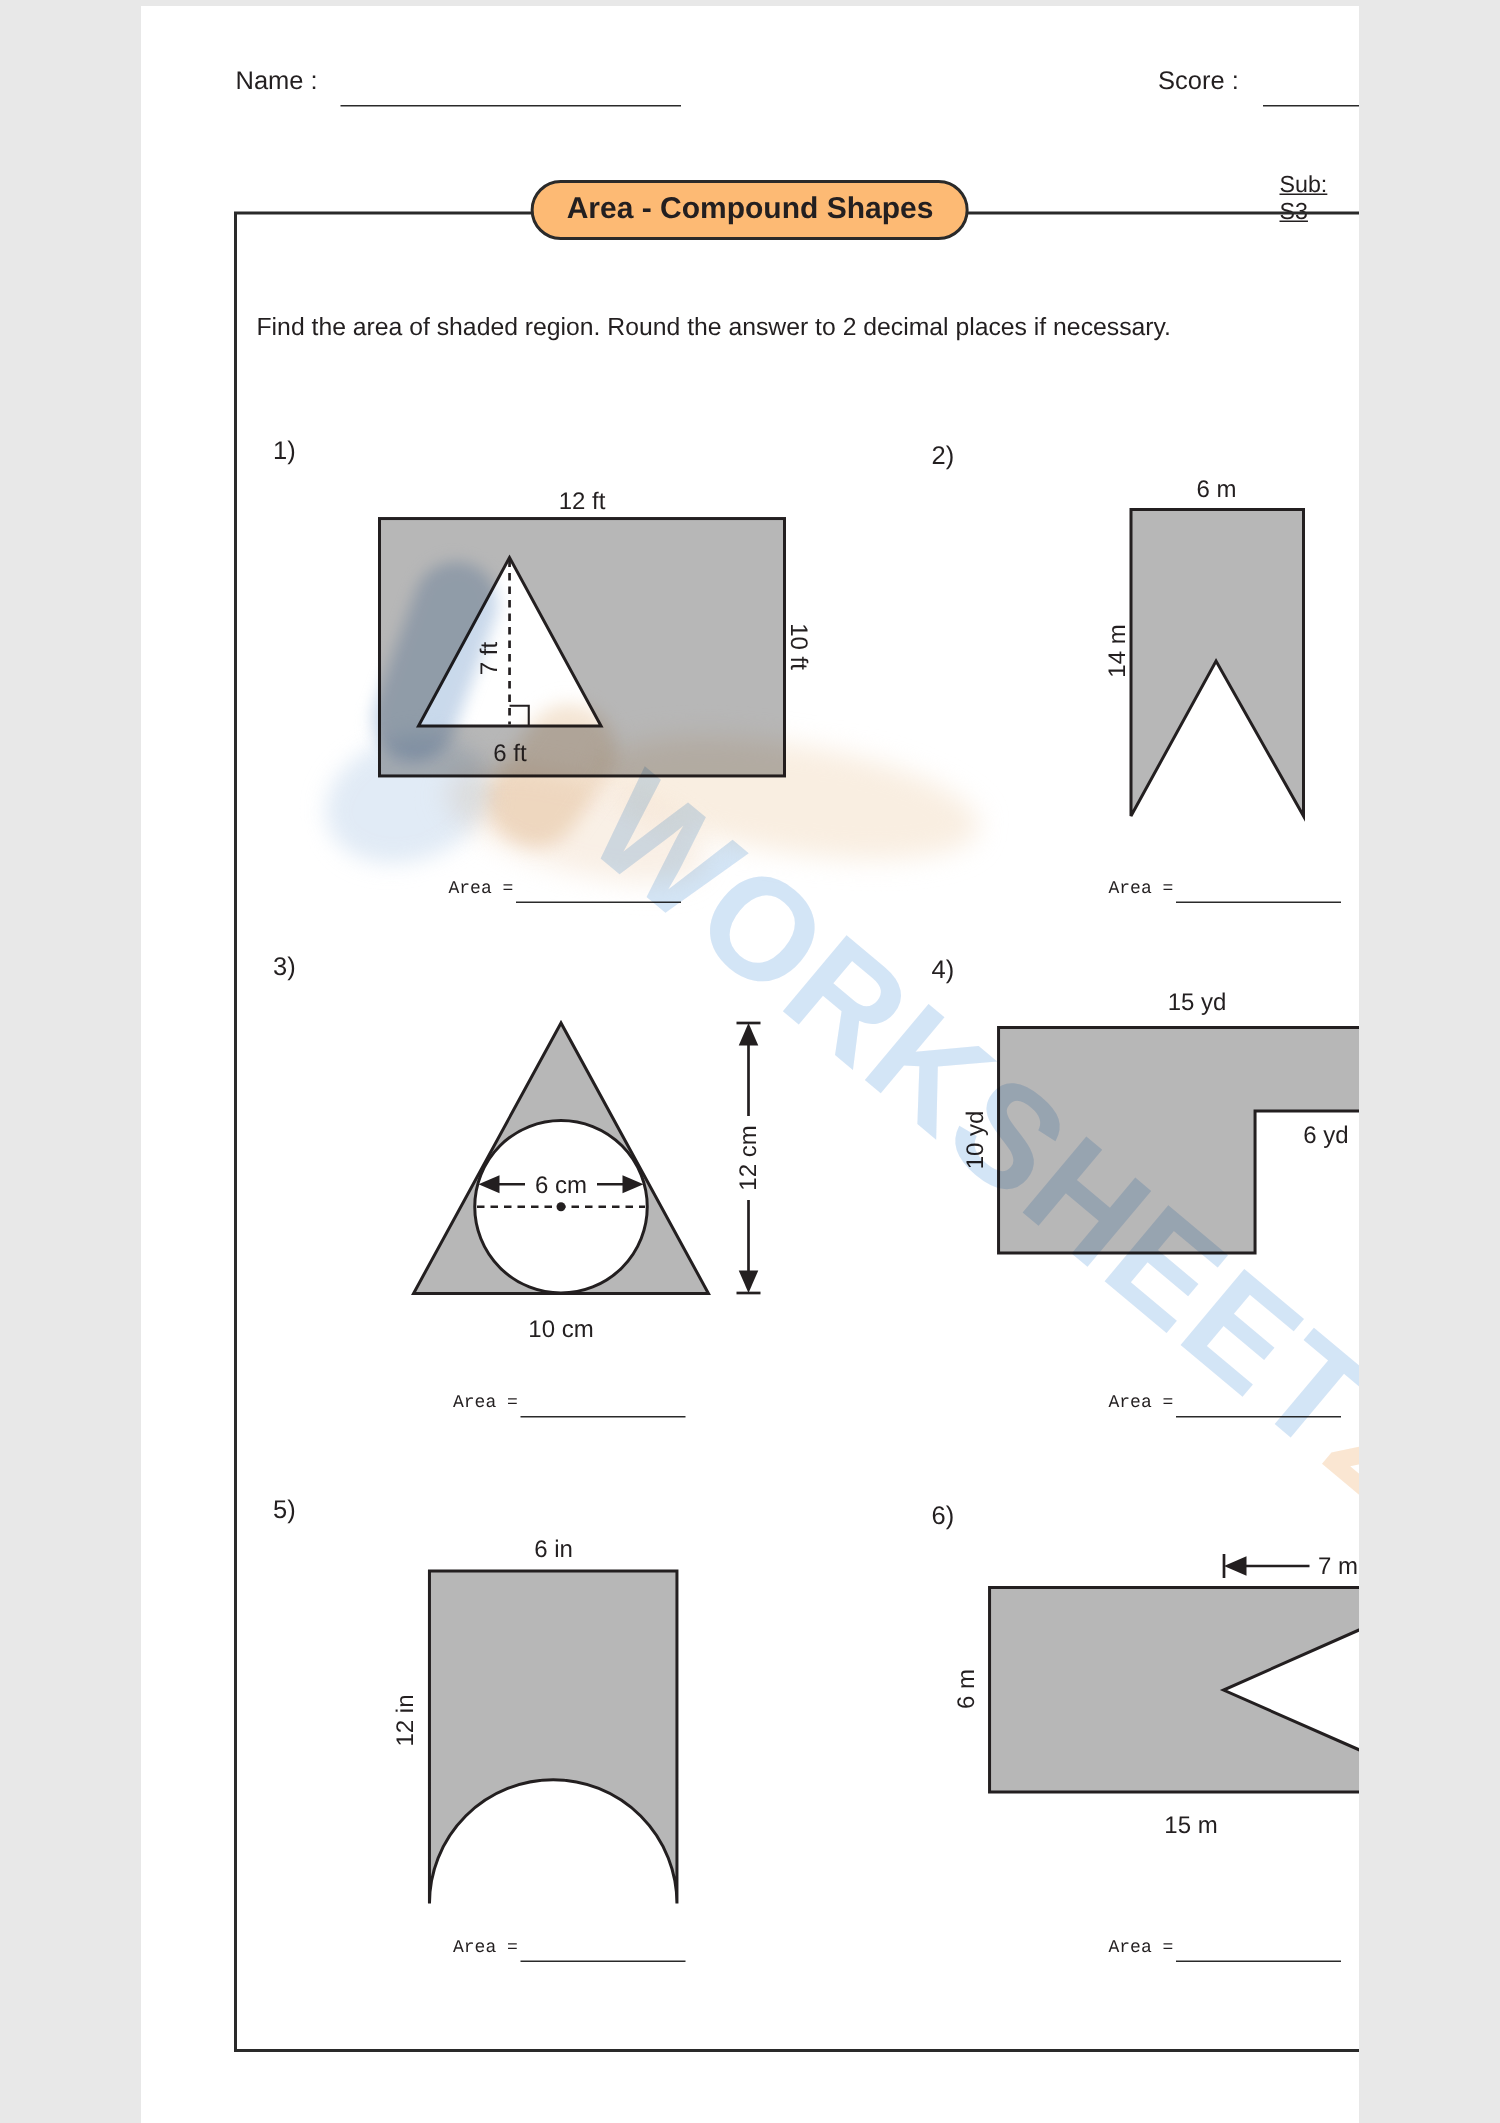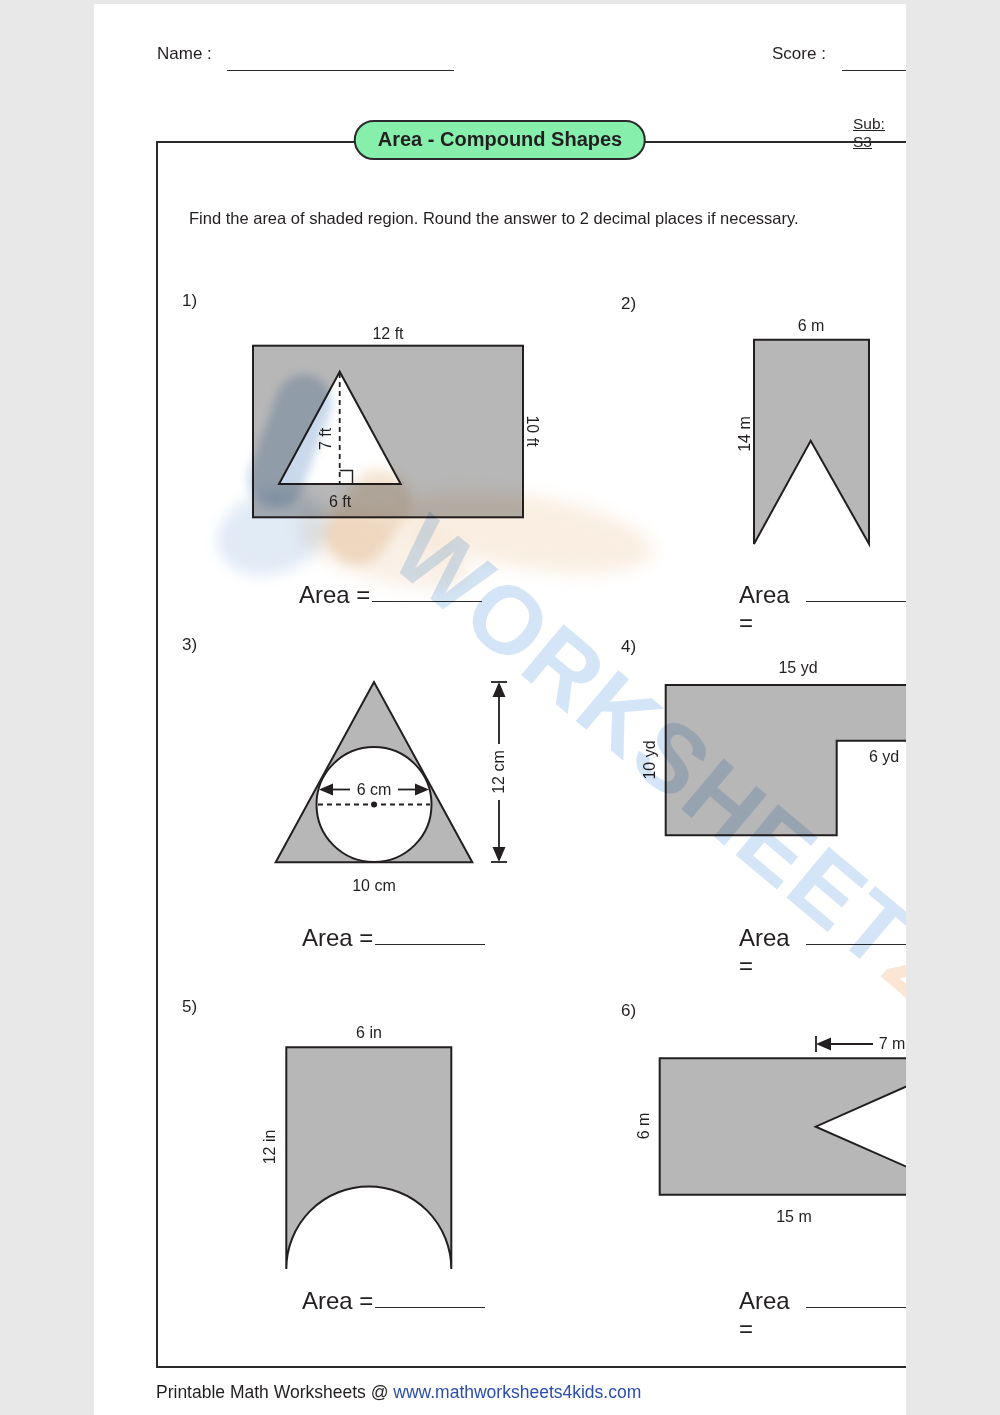--- a/index.html
+++ b/index.html
@@ -9,28 +9,28 @@
     margin:4px auto;
   }
   .abs{position:absolute;}
   
   .hdr-label{font-size:17px;color:#231f20;}
   .fill-line{border-bottom:1.6px solid #2a2a2a;height:0;}
   
   .main-box{border:2.4px solid #2a2a2a;background:transparent;}
   .title-pill{
     left:50%;transform:translateX(-50%);top:116px;
-    background:#86efac;border:2.6px solid #2a2a2a;border-radius:21px;
+    background:#fdba74;border:2.6px solid #2a2a2a;border-radius:21px;
     padding:6px 22px 7px 22px;font-size:20px;font-weight:bold;z-index:5;
     white-space:nowrap;
   }
   .sub-label{font-size:15.5px;}
   .instructions{font-size:16.5px;}
   .prob-num{font-size:17px;}
-  .area-row{display:flex;align-items:flex-start;font-size:24px;z-index:3;}
+  .area-row{display:flex;align-items:center;font-size:12px;z-index:3;font-family:Liberation Mono, monospace;}
   .area-row .area-line{display:inline-block;width:110px;border-bottom:1.7px solid #2a2a2a;height:20px;margin-left:2px;}
   svg{position:absolute;overflow:visible;z-index:2;}
   svg text{font-family:"Liberation Sans",sans-serif;font-size:16px;fill:#231f20;}
   .shape{fill:#b7b7b7;stroke:#231f20;stroke-width:2;}
   .hole{fill:#ffffff;stroke:#231f20;stroke-width:2;}
   .dimline{stroke:#231f20;stroke-width:1.8;fill:none;}
   .dash{stroke:#231f20;stroke-width:1.8;fill:none;stroke-dasharray:5 4;}
   .ah{fill:#231f20;stroke:none;}
   
   .wm-text{
@@ -54,21 +54,21 @@
   <div class="abs hdr-label" style="left:63px;top:40px;">Name :</div>
   <div class="abs fill-line" style="left:133px;top:66px;width:227px;"></div>
   <div class="abs hdr-label" style="left:678px;top:40px;text-align:right;">Score :</div>
   <div class="abs fill-line" style="left:748px;top:66px;width:190px;"></div>
 
   <div class="abs sub-label" style="left:759px;top:111px;text-decoration:underline;">Sub: S3</div>
   <div class="abs title-pill">Area - Compound Shapes</div>
 
   <div class="abs main-box" style="left:62px;top:137px;width:874px;height:1223px;"></div>
 
-  <div class="abs instructions" style="left:95px;top:205px;">Find the area of shaded region. Round the answer to 2 decimal places if necessary.</div>
+  <div class="abs instructions" style="left:77px;top:205px;">Find the area of shaded region. Round the answer to 2 decimal places if necessary.</div>
 
   <div class="abs prob-num" style="left:88px;top:287px;">1)</div>
   <div class="abs prob-num" style="left:527px;top:290px;">2)</div>
   <div class="abs prob-num" style="left:88px;top:631px;">3)</div>
   <div class="abs prob-num" style="left:527px;top:633px;">4)</div>
   <div class="abs prob-num" style="left:88px;top:993px;">5)</div>
   <div class="abs prob-num" style="left:527px;top:997px;">6)</div>
 
   <svg style="left:140px;top:315px;" width="320" height="210">
     <rect class="shape" x="19" y="26.7" width="270" height="171.6"></rect>
@@ -172,17 +172,14 @@
   <div class="blob" style="left:168px;top:368px;width:56px;height:138px;background:#9db9da;opacity:.55;border-radius:30px;filter:blur(5px);transform:rotate(20deg);"></div>
   <div class="blob" style="left:122px;top:488px;width:112px;height:82px;background:#bcd2ea;opacity:.45;border-radius:50%;filter:blur(7px);transform:rotate(-18deg);"></div>
   <div class="blob" style="left:243px;top:462px;width:62px;height:102px;background:#e9cba9;opacity:.5;border-radius:30px;filter:blur(6px);transform:rotate(35deg);"></div>
   <div class="blob" style="left:305px;top:492px;width:255px;height:72px;background:#f3ddc3;opacity:.5;border-radius:50%;filter:blur(9px);transform:rotate(9deg);"></div>
   <div class="blob" style="left:200px;top:515px;width:180px;height:62px;background:#f0d8c0;opacity:.4;border-radius:50%;filter:blur(9px);transform:rotate(16deg);"></div>
 
   <div class="abs wm-text">
     <span class="wm-blue">WORKSHEET</span><span class="wm-orange">ZONE</span>
   </div>
 
-  <div class="abs footer" style="left:62px;top:1378px;">
-    <span>Printable Math Worksheets @ </span><a href="#">www.mathworksheets4kids.com</a>
-  </div>
 
 </div>
 
 </body></html>

